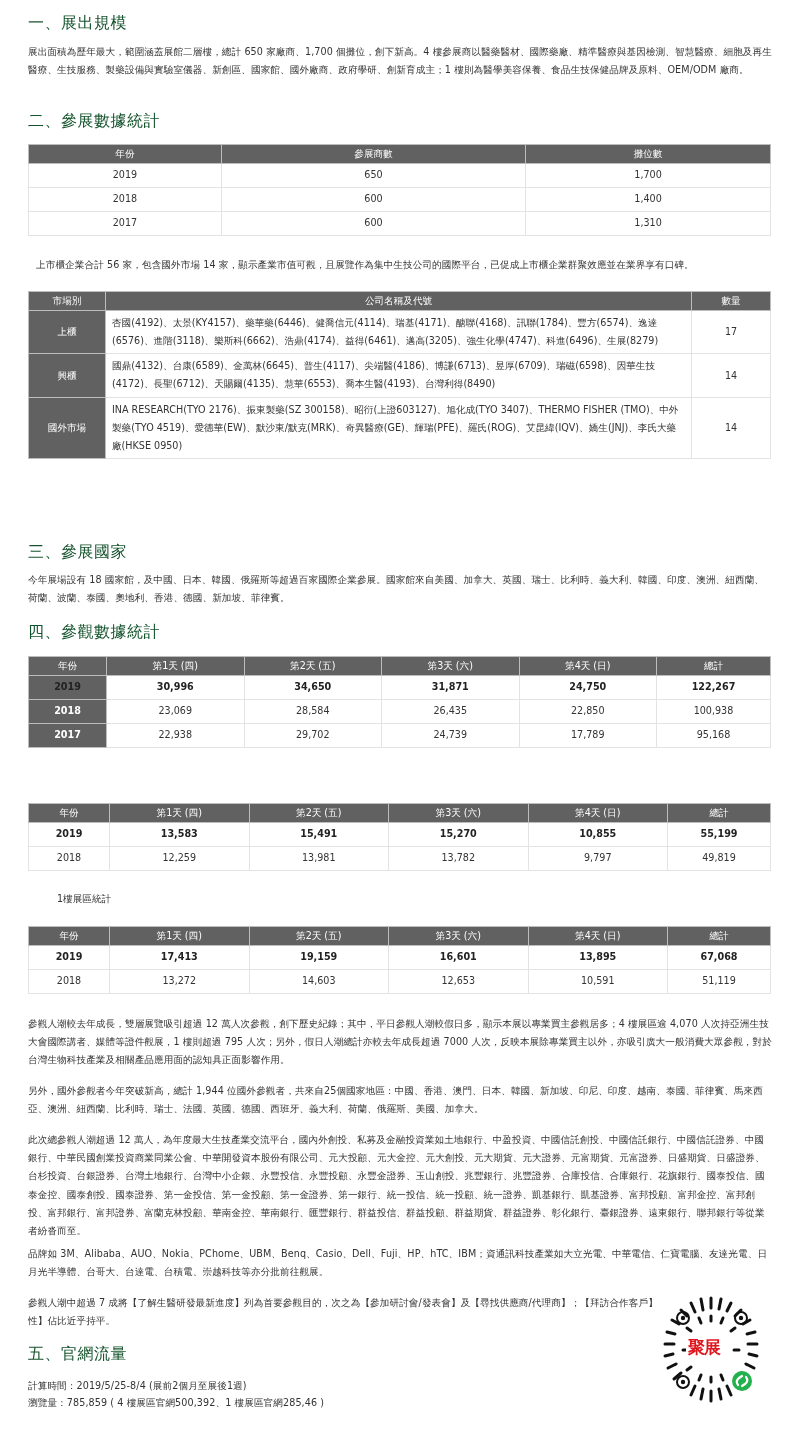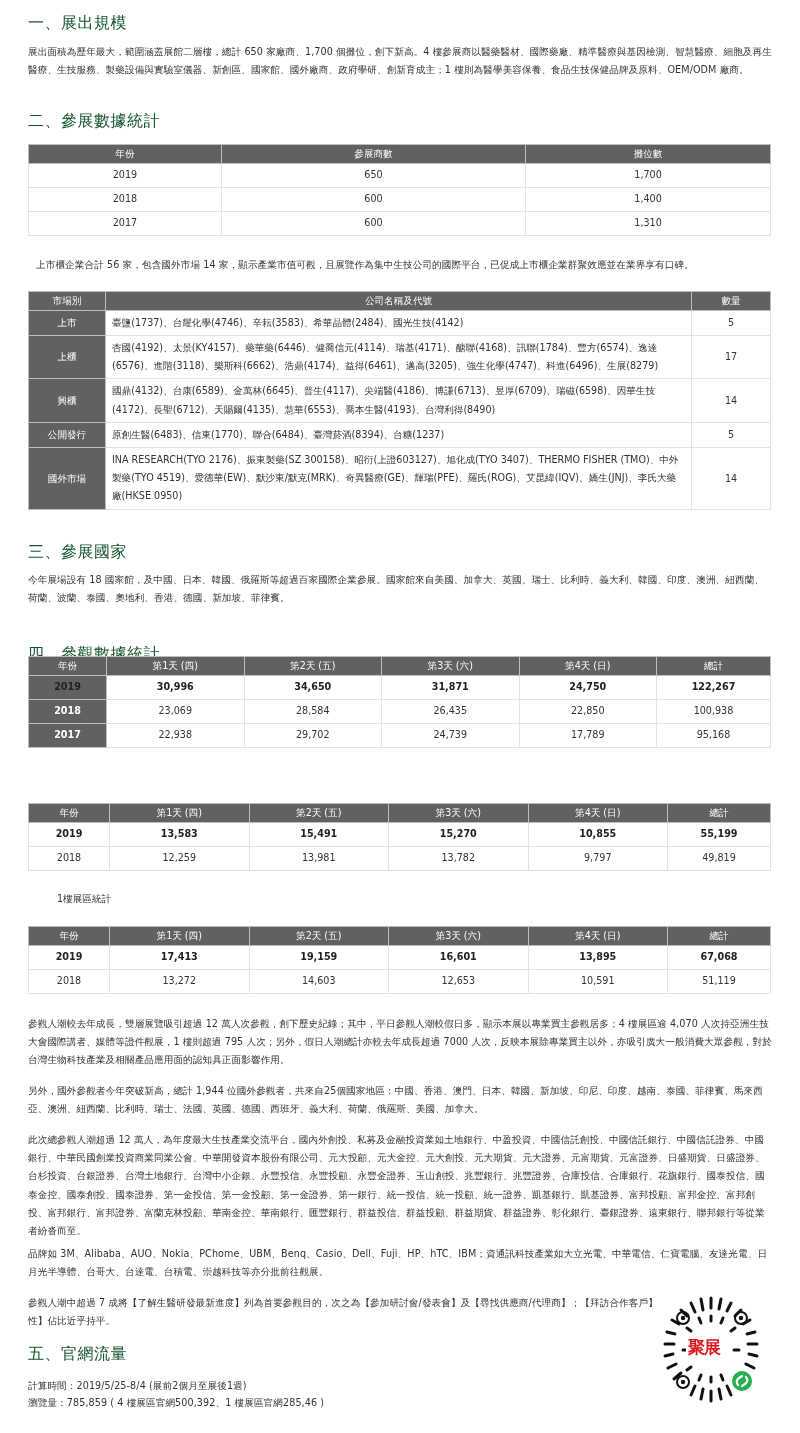--- a/index.html
+++ b/index.html
@@ -97,51 +97,41 @@
   <table style="position:absolute; top:291px; left:28px; width:743px;">
     <thead>
       <tr>
         <th style="width:77px;">市場別</th>
         <th>公司名稱及代號</th>
         <th style="width:79px;">數量</th>
       </tr>
     </thead>
     <tbody>
       <tr>
-        <td class="rowhead normal">上市</td>
-        <td class="left">臺鹽(1737)、台耀化學(4746)、辛耘(3583)、希華晶體(2484)、國光生技(4142)</td>
-        <td>5</td>
-      </tr>
-      <tr>
         <td class="rowhead normal">上櫃</td>
         <td class="left">杏國(4192)、太景(KY4157)、藥華藥(6446)、健喬信元(4114)、瑞基(4171)、醣聯(4168)、訊聯(1784)、豐方(6574)、逸達(6576)、進階(3118)、樂斯科(6662)、浩鼎(4174)、益得(6461)、邁高(3205)、強生化學(4747)、科進(6496)、生展(8279)</td>
         <td>17</td>
       </tr>
       <tr>
         <td class="rowhead normal">興櫃</td>
         <td class="left">國鼎(4132)、台康(6589)、金萬林(6645)、普生(4117)、尖端醫(4186)、博謙(6713)、昱厚(6709)、瑞磁(6598)、因華生技(4172)、長聖(6712)、天賜爾(4135)、慧華(6553)、喬本生醫(4193)、台灣利得(8490)</td>
         <td>14</td>
       </tr>
       <tr>
-        <td class="rowhead normal">公開發行</td>
-        <td class="left">原創生醫(6483)、信東(1770)、聯合(6484)、臺灣菸酒(8394)、台糖(1237)</td>
-        <td>5</td>
-      </tr>
-      <tr>
         <td class="rowhead normal">國外市場</td>
         <td class="left">INA RESEARCH(TYO 2176)、振東製藥(SZ 300158)、昭衍(上證603127)、旭化成(TYO 3407)、THERMO FISHER (TMO)、中外製藥(TYO 4519)、愛德華(EW)、默沙東/默克(MRK)、奇異醫療(GE)、輝瑞(PFE)、羅氏(ROG)、艾昆緯(IQV)、嬌生(JNJ)、李氏大藥廠(HKSE 0950)</td>
         <td>14</td>
       </tr>
     </tbody>
   </table>
 
   <h2 class="section-title" style="position:absolute; top:541px; left:28px;">三、參展國家</h2>
   <p class="para" style="position:absolute; top:571px; left:28px; width:744px;">今年展場設有 18 國家館，及中國、日本、韓國、俄羅斯等超過百家國際企業參展。國家館來自美國、加拿大、英國、瑞士、比利時、義大利、韓國、印度、澳洲、紐西蘭、荷蘭、波蘭、泰國、奧地利、香港、德國、新加坡、菲律賓。</p>
 
-  <h2 class="section-title" style="position:absolute; top:643px; left:28px;">四、參觀數據統計</h2>
+  <h2 class="section-title" style="position:absolute; top:621px; left:28px;">四、參觀數據統計</h2>
 
   <table style="position:absolute; top:656px; left:28px; width:743px;">
     <thead>
       <tr>
         <th style="width:78px;">年份</th>
         <th>第1天 (四)</th>
         <th>第2天 (五)</th>
         <th>第3天 (六)</th>
         <th>第4天 (日)</th>
         <th style="width:114px;">總計</th>

